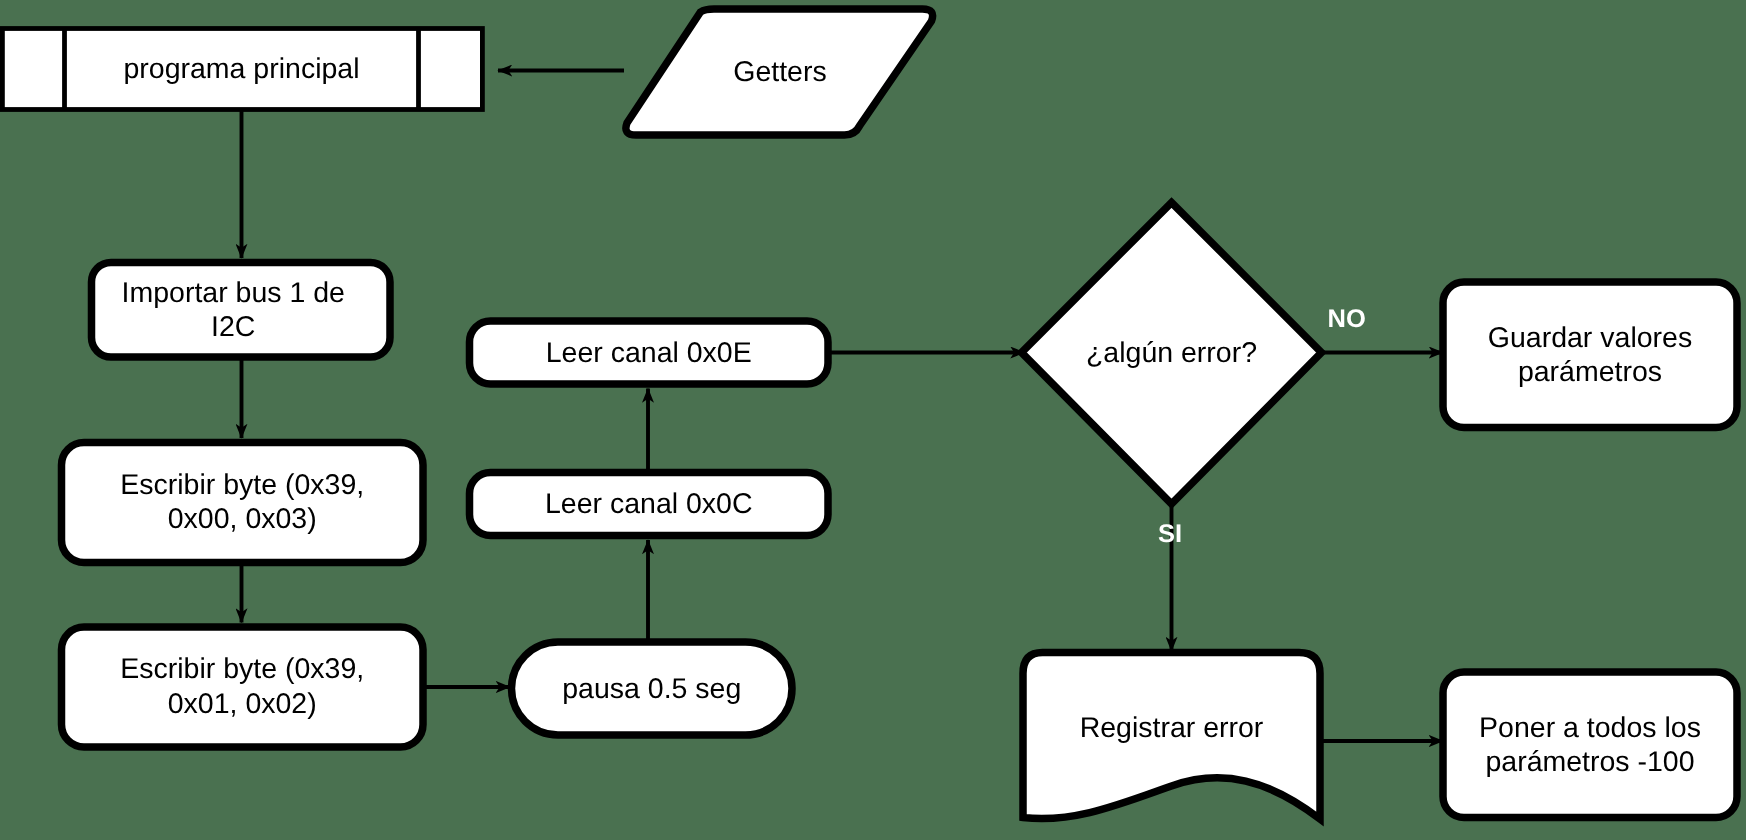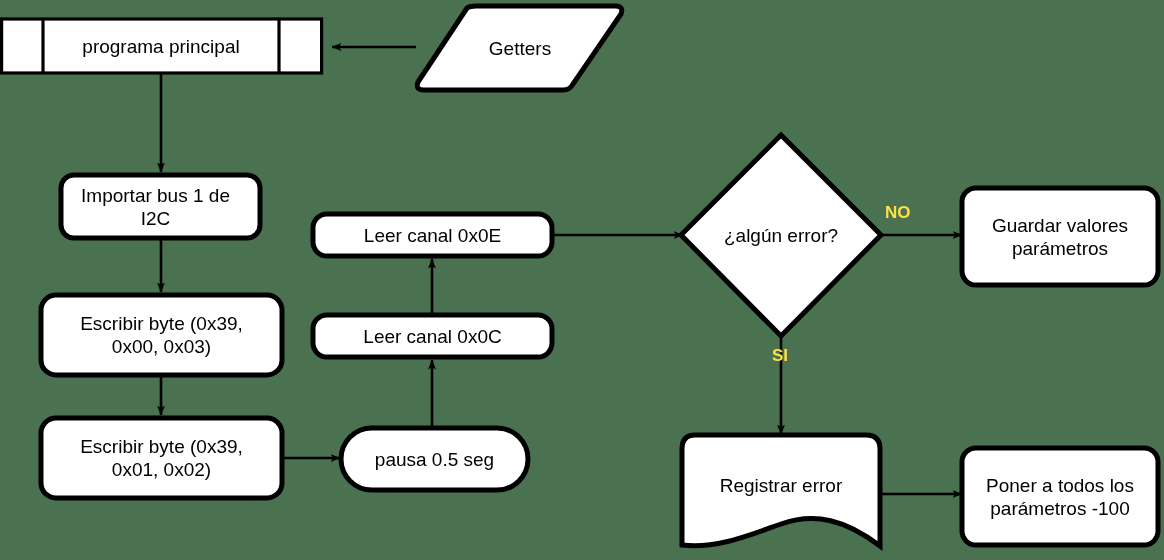--- a/index.html
+++ b/index.html
@@ -33,21 +33,21 @@
     text-align: center;
     color: #000000;
     font-family: "Liberation Sans", sans-serif;
     font-size: 19px;
     line-height: 23px;
     white-space: pre-line;
     pointer-events: none;
   }
   .edge-label {
     position: absolute;
-    color: #fde047;
+    color: #ffffff;
     font-family: "Liberation Sans", sans-serif;
     font-size: 17px;
     font-weight: bold;
     line-height: 19px;
     white-space: pre;
   }
 </style>
 </head>
 <body style="background: rgb(74, 113, 80);">
 

